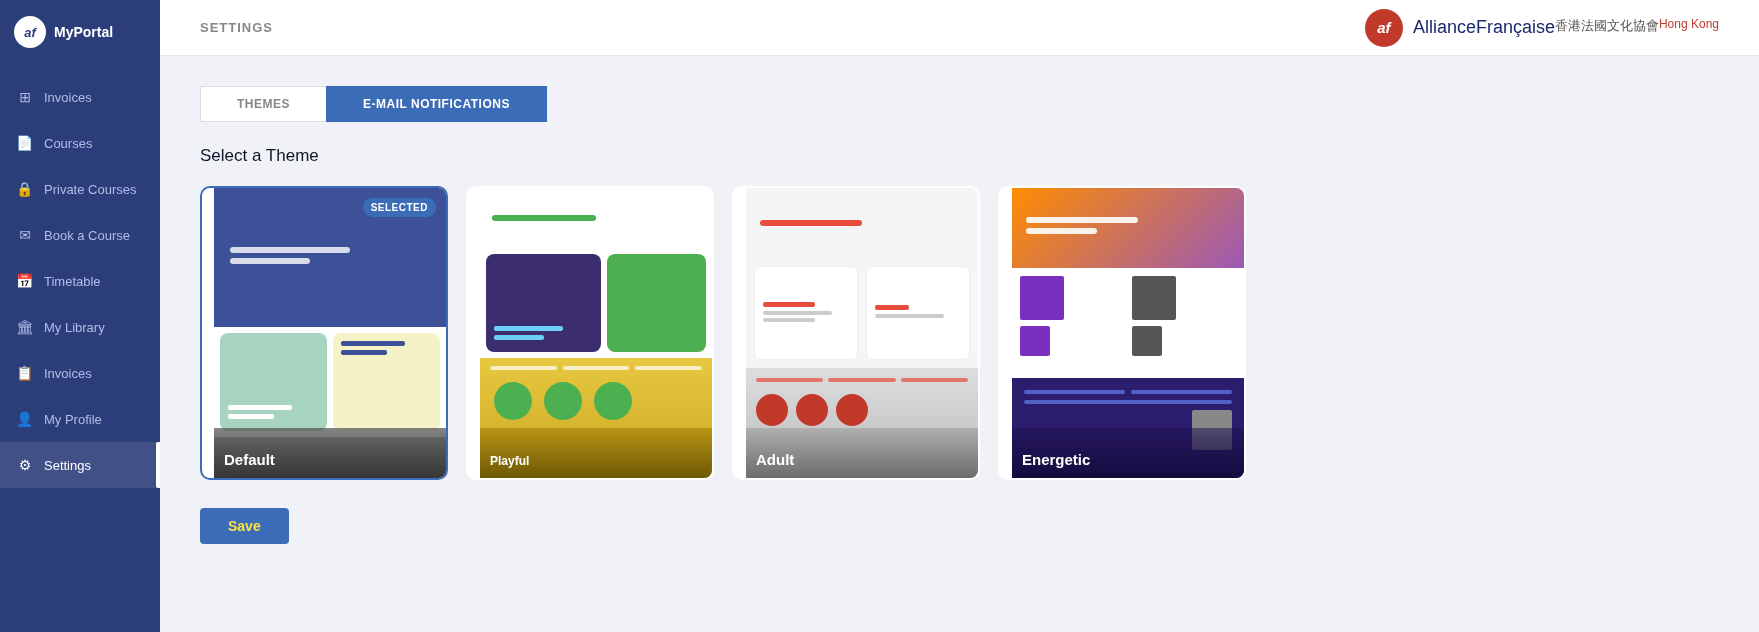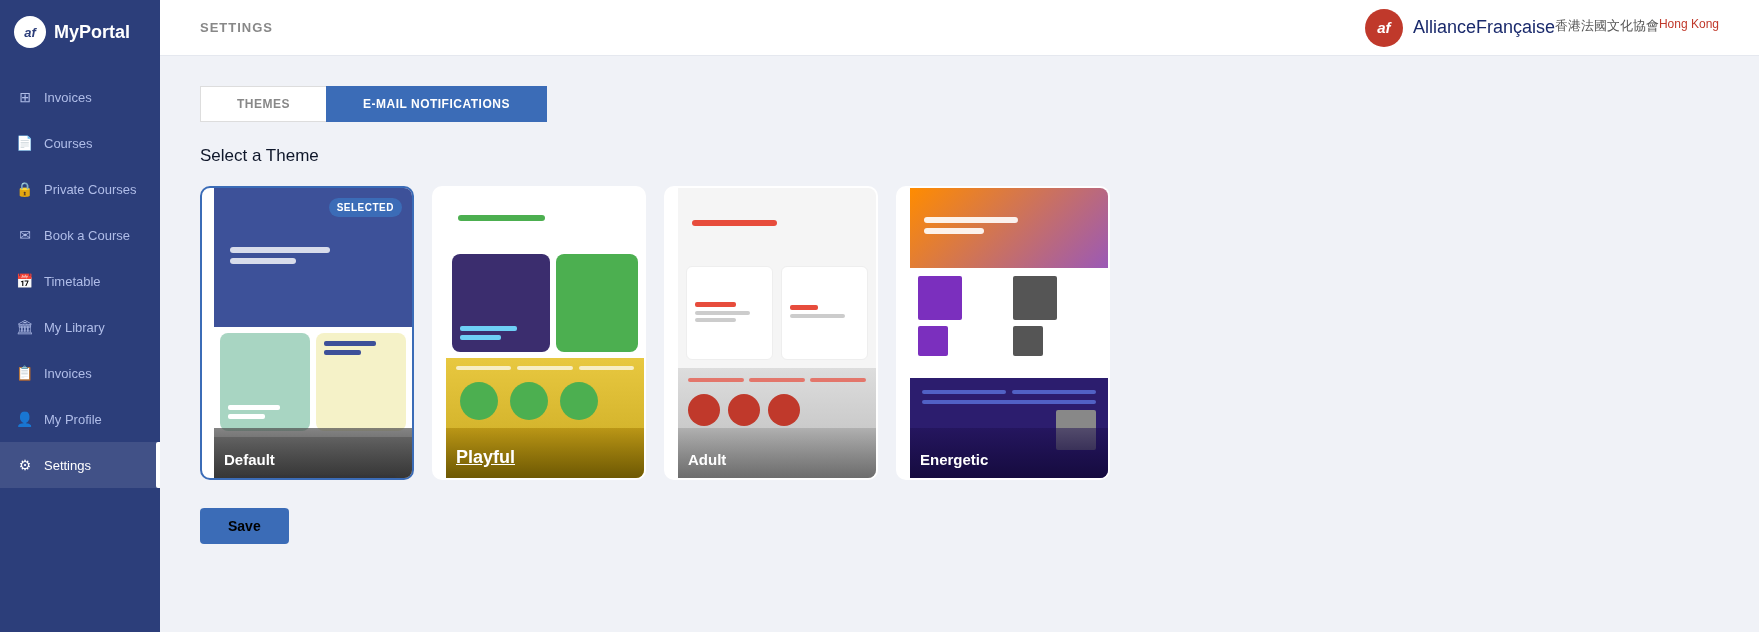--- a/index.html
+++ b/index.html
@@ -29,21 +29,21 @@
       display: flex;
       align-items: center;
       justify-content: center;
       font-style: italic;
       font-weight: bold;
       color: #2c3e7a;
       font-size: 13px;
     }
     .sidebar-logo-text {
       color: white;
-      font-size: 18px;
+      font-size: 14px;
       font-weight: bold;
     }
     .sidebar-nav {
       display: flex;
       flex-direction: column;
       margin-top: 10px;
       flex: 1;
     }
     .sidebar-item {
       display: flex;
@@ -179,21 +179,21 @@
     .themes-grid {
       display: flex;
       gap: 18px;
       margin-bottom: 28px;
     }
 
     .theme-card {
       background: white;
       border-radius: 10px;
       overflow: hidden;
-      width: 214px;
+      width: 248px;
       flex-shrink: 0;
       cursor: pointer;
       border: 2px solid transparent;
       position: relative;
     }
     .theme-card.selected { border-color: #3b6cb7; }
     .theme-card-inner {
       height: 290px;
       position: relative;
       overflow: hidden;
@@ -419,21 +419,21 @@
     .theme-adult-circle {
       width: 32px;
       height: 32px;
       border-radius: 50%;
       background: #c0392b;
     }
 
     
     .save-btn {
       background: #3b6cb7;
-      color: #000000;
+      color: #fde047;
       border: none;
       padding: 10px 28px;
       font-size: 14px;
       border-radius: 4px;
       cursor: pointer;
       font-weight: bold;
     }
   </style>
 </head>
 <body>
@@ -567,21 +567,21 @@
               <div class="theme-playful-bottom-bar"></div>
               <div class="theme-playful-bottom-bar"></div>
             </div>
             <div class="theme-playful-circles">
               <div class="theme-playful-circle"></div>
               <div class="theme-playful-circle"></div>
               <div class="theme-playful-circle"></div>
             </div>
           </div>
           <div style="position:absolute;bottom:0;left:0;right:0;height:50px;background:linear-gradient(to bottom,rgba(160,120,0,0.5),rgba(100,80,0,0.9));display:flex;align-items:flex-end;padding:10px;">
-            <span style="color:white;font-weight:bold;font-size:18px;text-decoration:underline;">Playful</span>
+            <span style="color:white;font-weight:bold;font-size:12px;">Playful</span>
           </div>
         </div>
       </div>
 
       <div class="theme-card">
         <div class="theme-card-inner">
           <div class="theme-adult-top">
             <div class="theme-adult-red-bar"></div>
           </div>
           <div class="theme-adult-mid">

